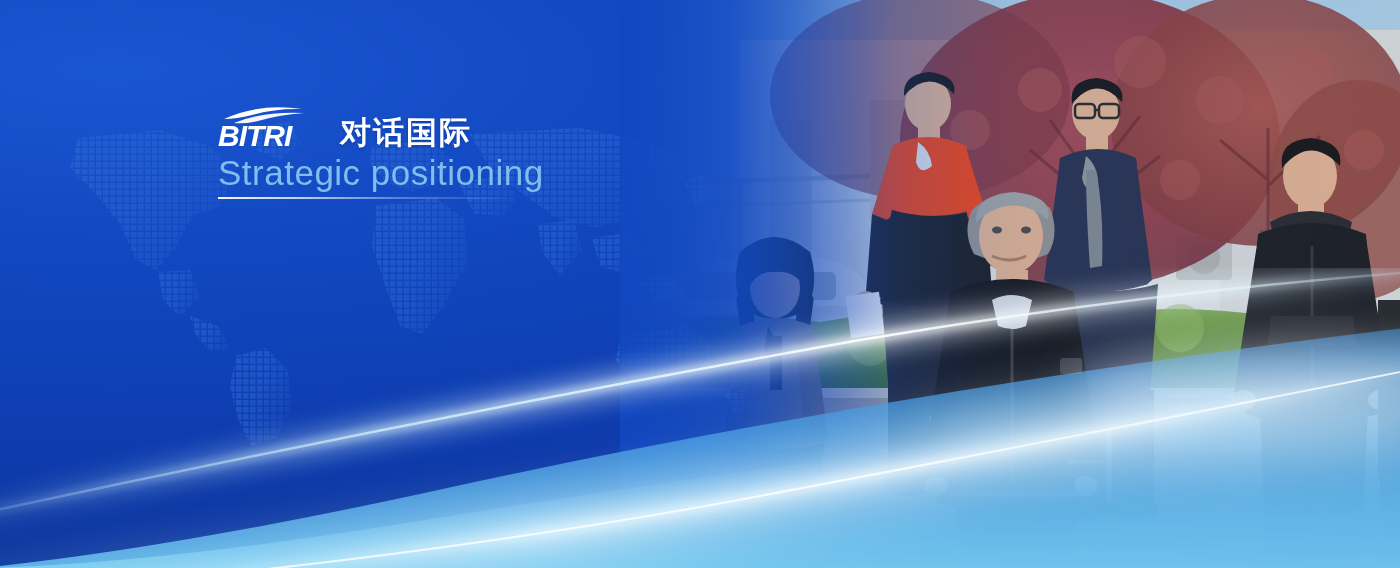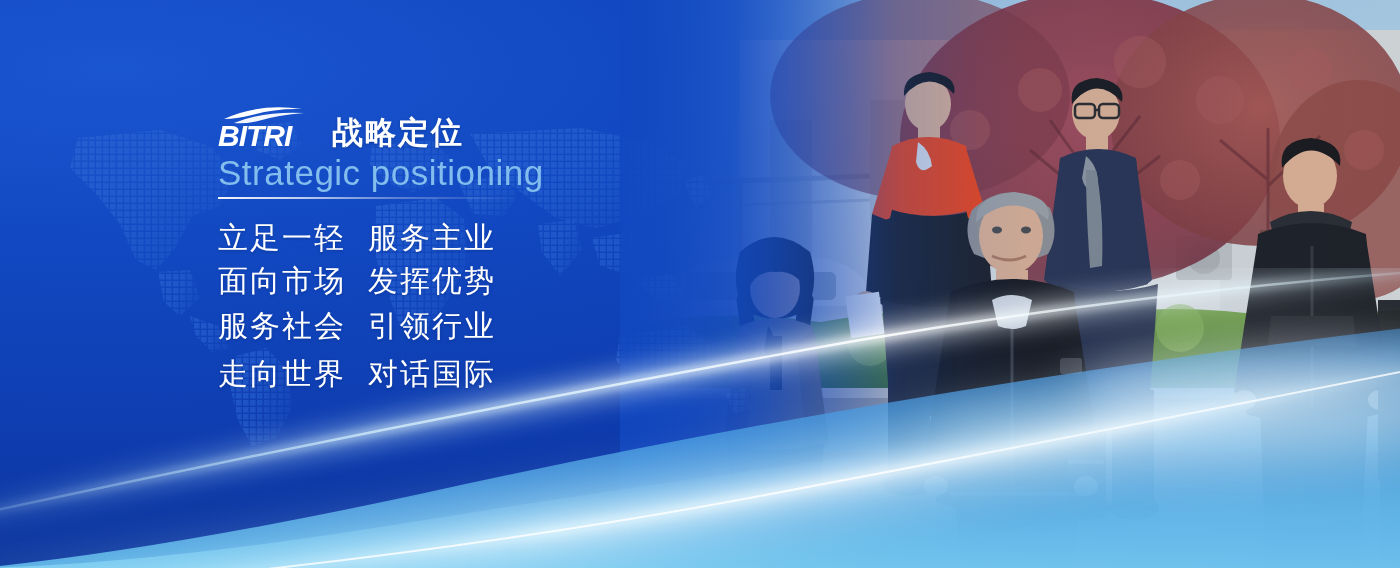--- a/index.html
+++ b/index.html
@@ -59,21 +59,21 @@
   
   .content{
     position:absolute;
     left:218px; top:104px;
     width:420px;
     z-index:6;
   }
 
   .logo-row{
     display:flex; align-items:flex-end;
-    gap:14px; height:46px;text-align:right;
+    gap:22px; height:46px;text-align:right;
   }
   .logo-mark{
     position:relative;
     width:100px; height:46px;
     flex:0 0 auto;
   }
   .logo-mark svg{ width:100%; height:100%; display:block; }
 
   .title-cn{
     color:#ffffff;
@@ -475,37 +475,23 @@
         <svg viewBox="0 0 100 46" aria-hidden="true">
 
           <g fill="#ffffff">
             <path d="M6 15 Q40 -1 84 5 Q58 4 34 11 Q18 15 6 15 Z"></path>
             <path d="M16 19 Q46 7 86 9 Q60 11 40 17 Q26 20 16 19 Z" opacity=".95"></path>
           </g>
 
           <text x="0" y="42" font-family="'Liberation Sans','DejaVu Sans',sans-serif" font-size="30" font-weight="bold" font-style="italic" letter-spacing="-1" fill="#ffffff">BITRI</text>
         </svg>
       </div>
-      <div class="title-cn">战略定位</div>
+      <div class="title-cn">对话国际</div>
     </div>
 
     <div class="subtitle">Strategic positioning</div>
 
     <div class="divider"></div>
 
-    <div class="slogans">
-      <div class="slogan-line">
-        <span class="seg-a">立足一轻</span><span class="seg-b">服务主业</span>
-      </div>
-      <div class="slogan-line">
-        <span class="seg-a">面向市场</span><span class="seg-b">发挥优势</span>
-      </div>
-      <div class="slogan-line spaced">
-        <span class="seg-a">服务社会</span><span class="seg-b">引领行业</span>
-      </div>
-      <div class="slogan-line spaced">
-        <span class="seg-a">走向世界</span><span class="seg-b">对话国际</span>
-      </div>
-    </div>
 
   </div>
 
 </div>
 
 </body></html>

